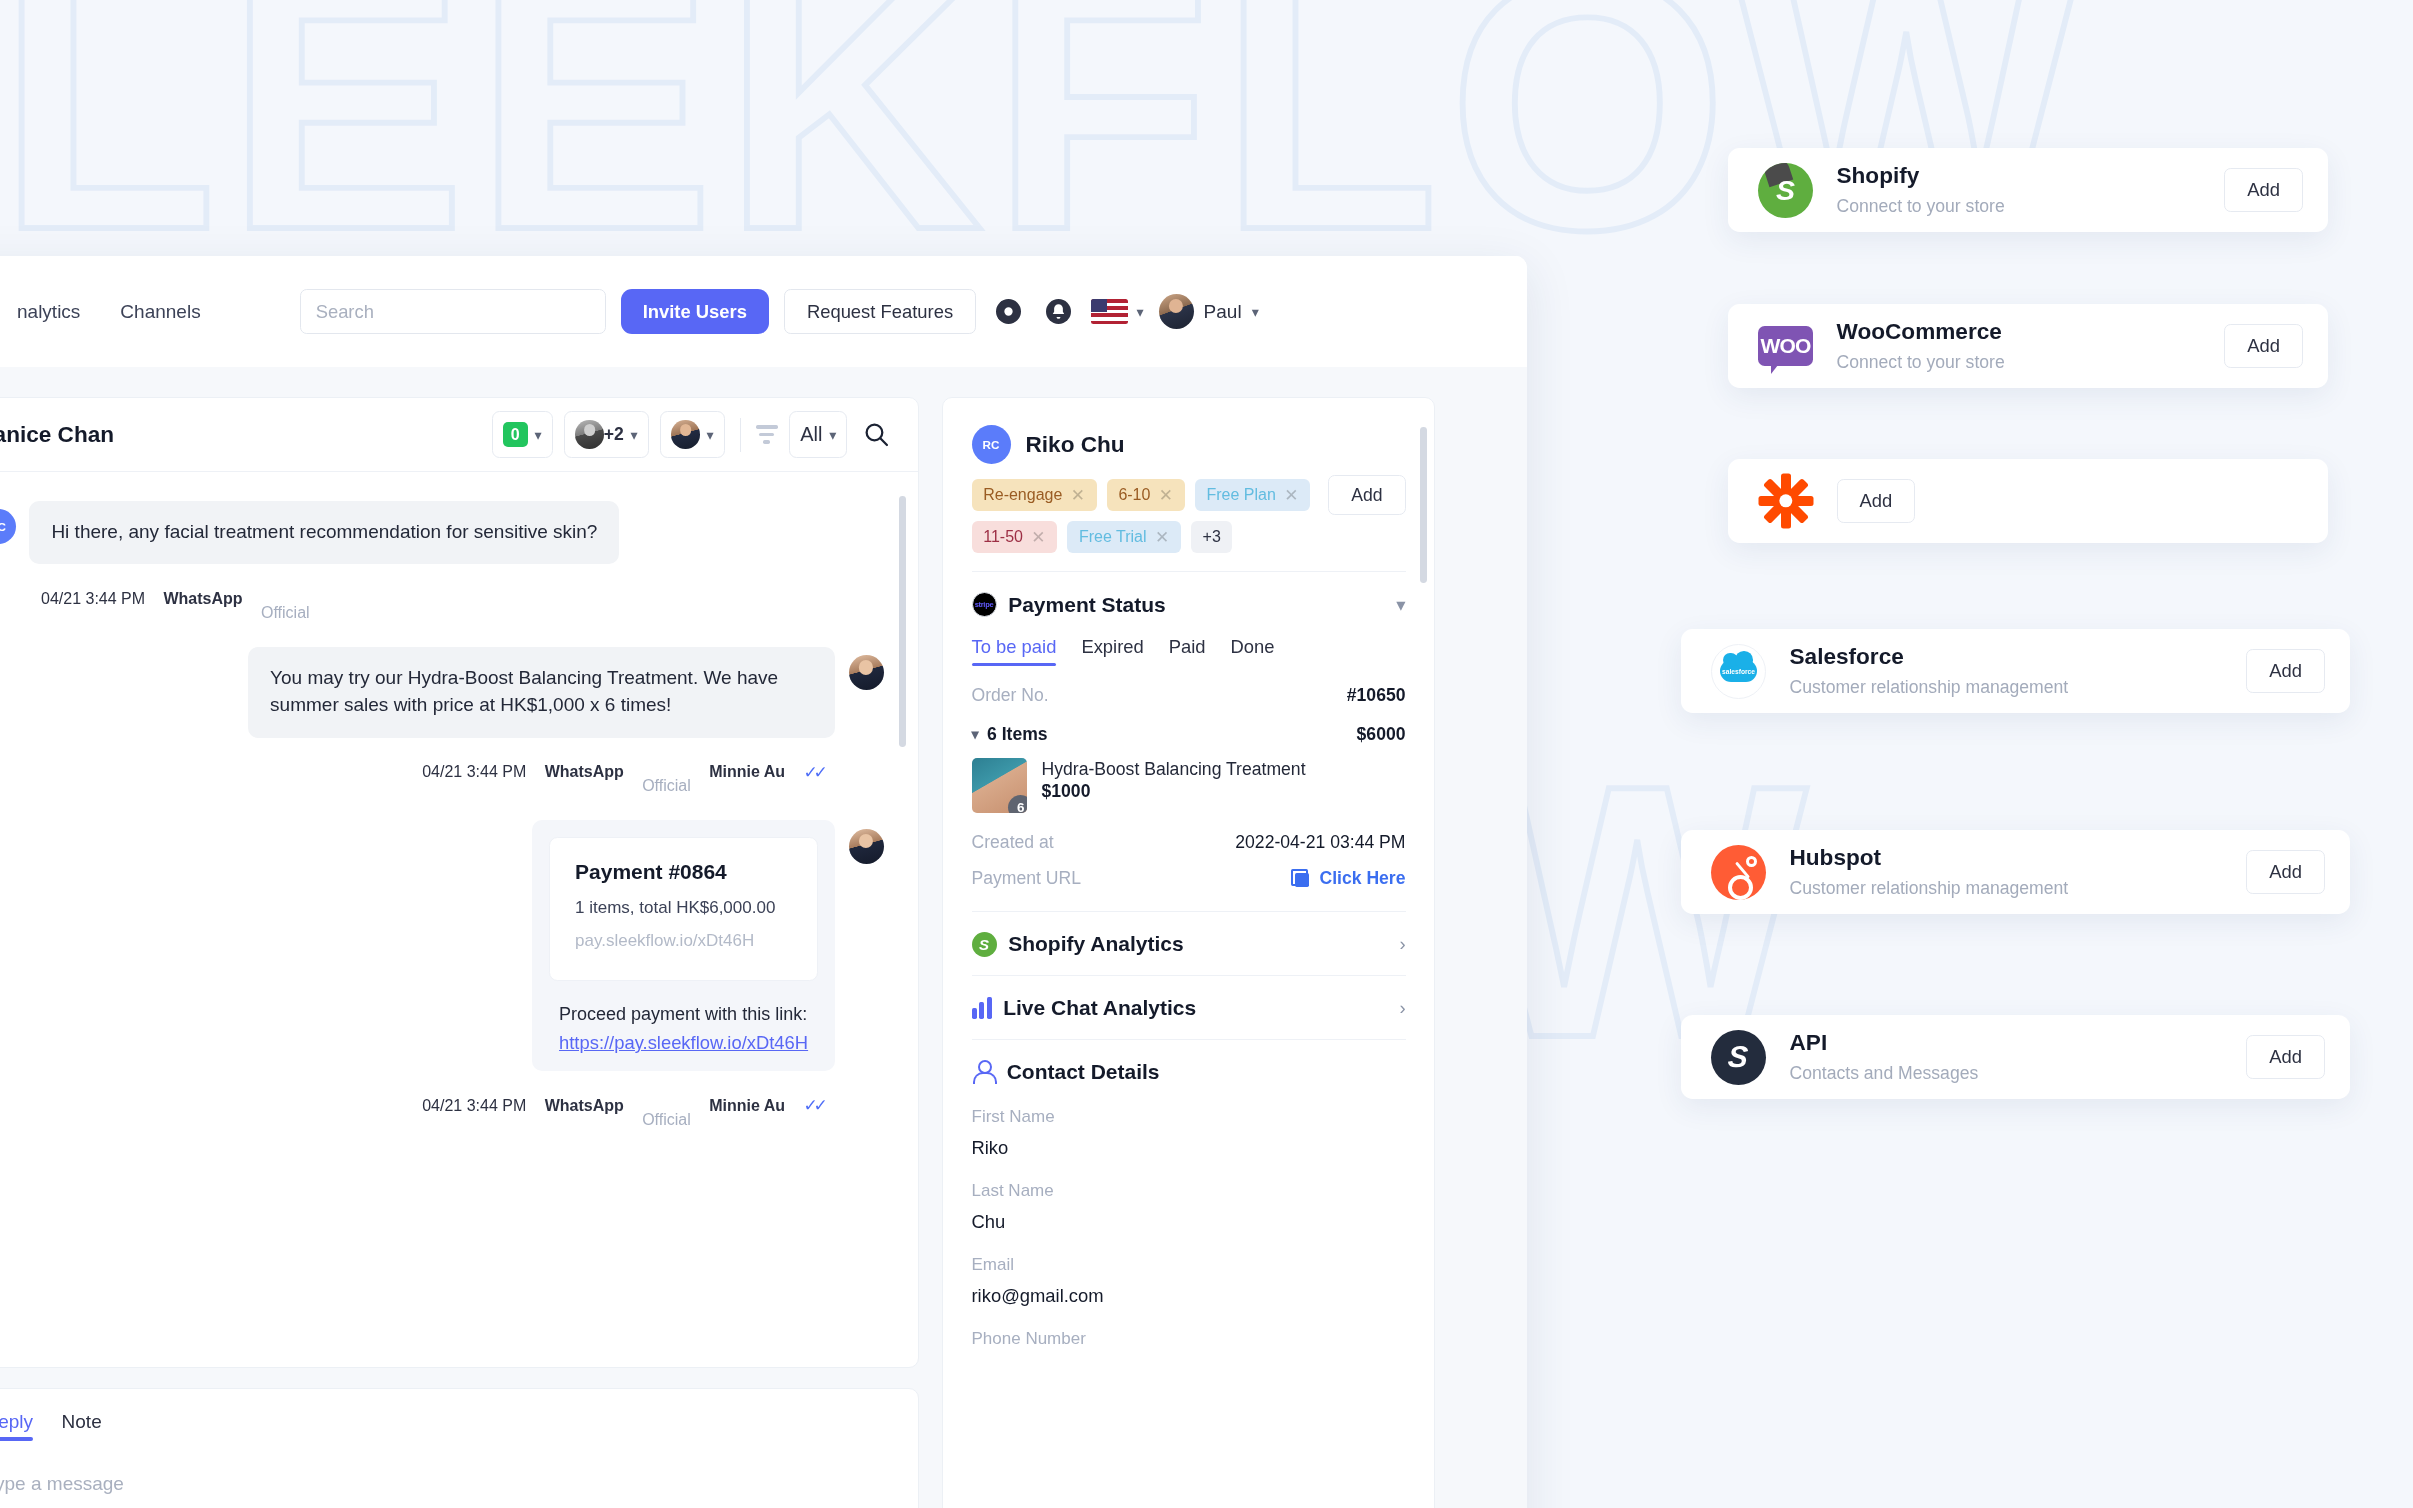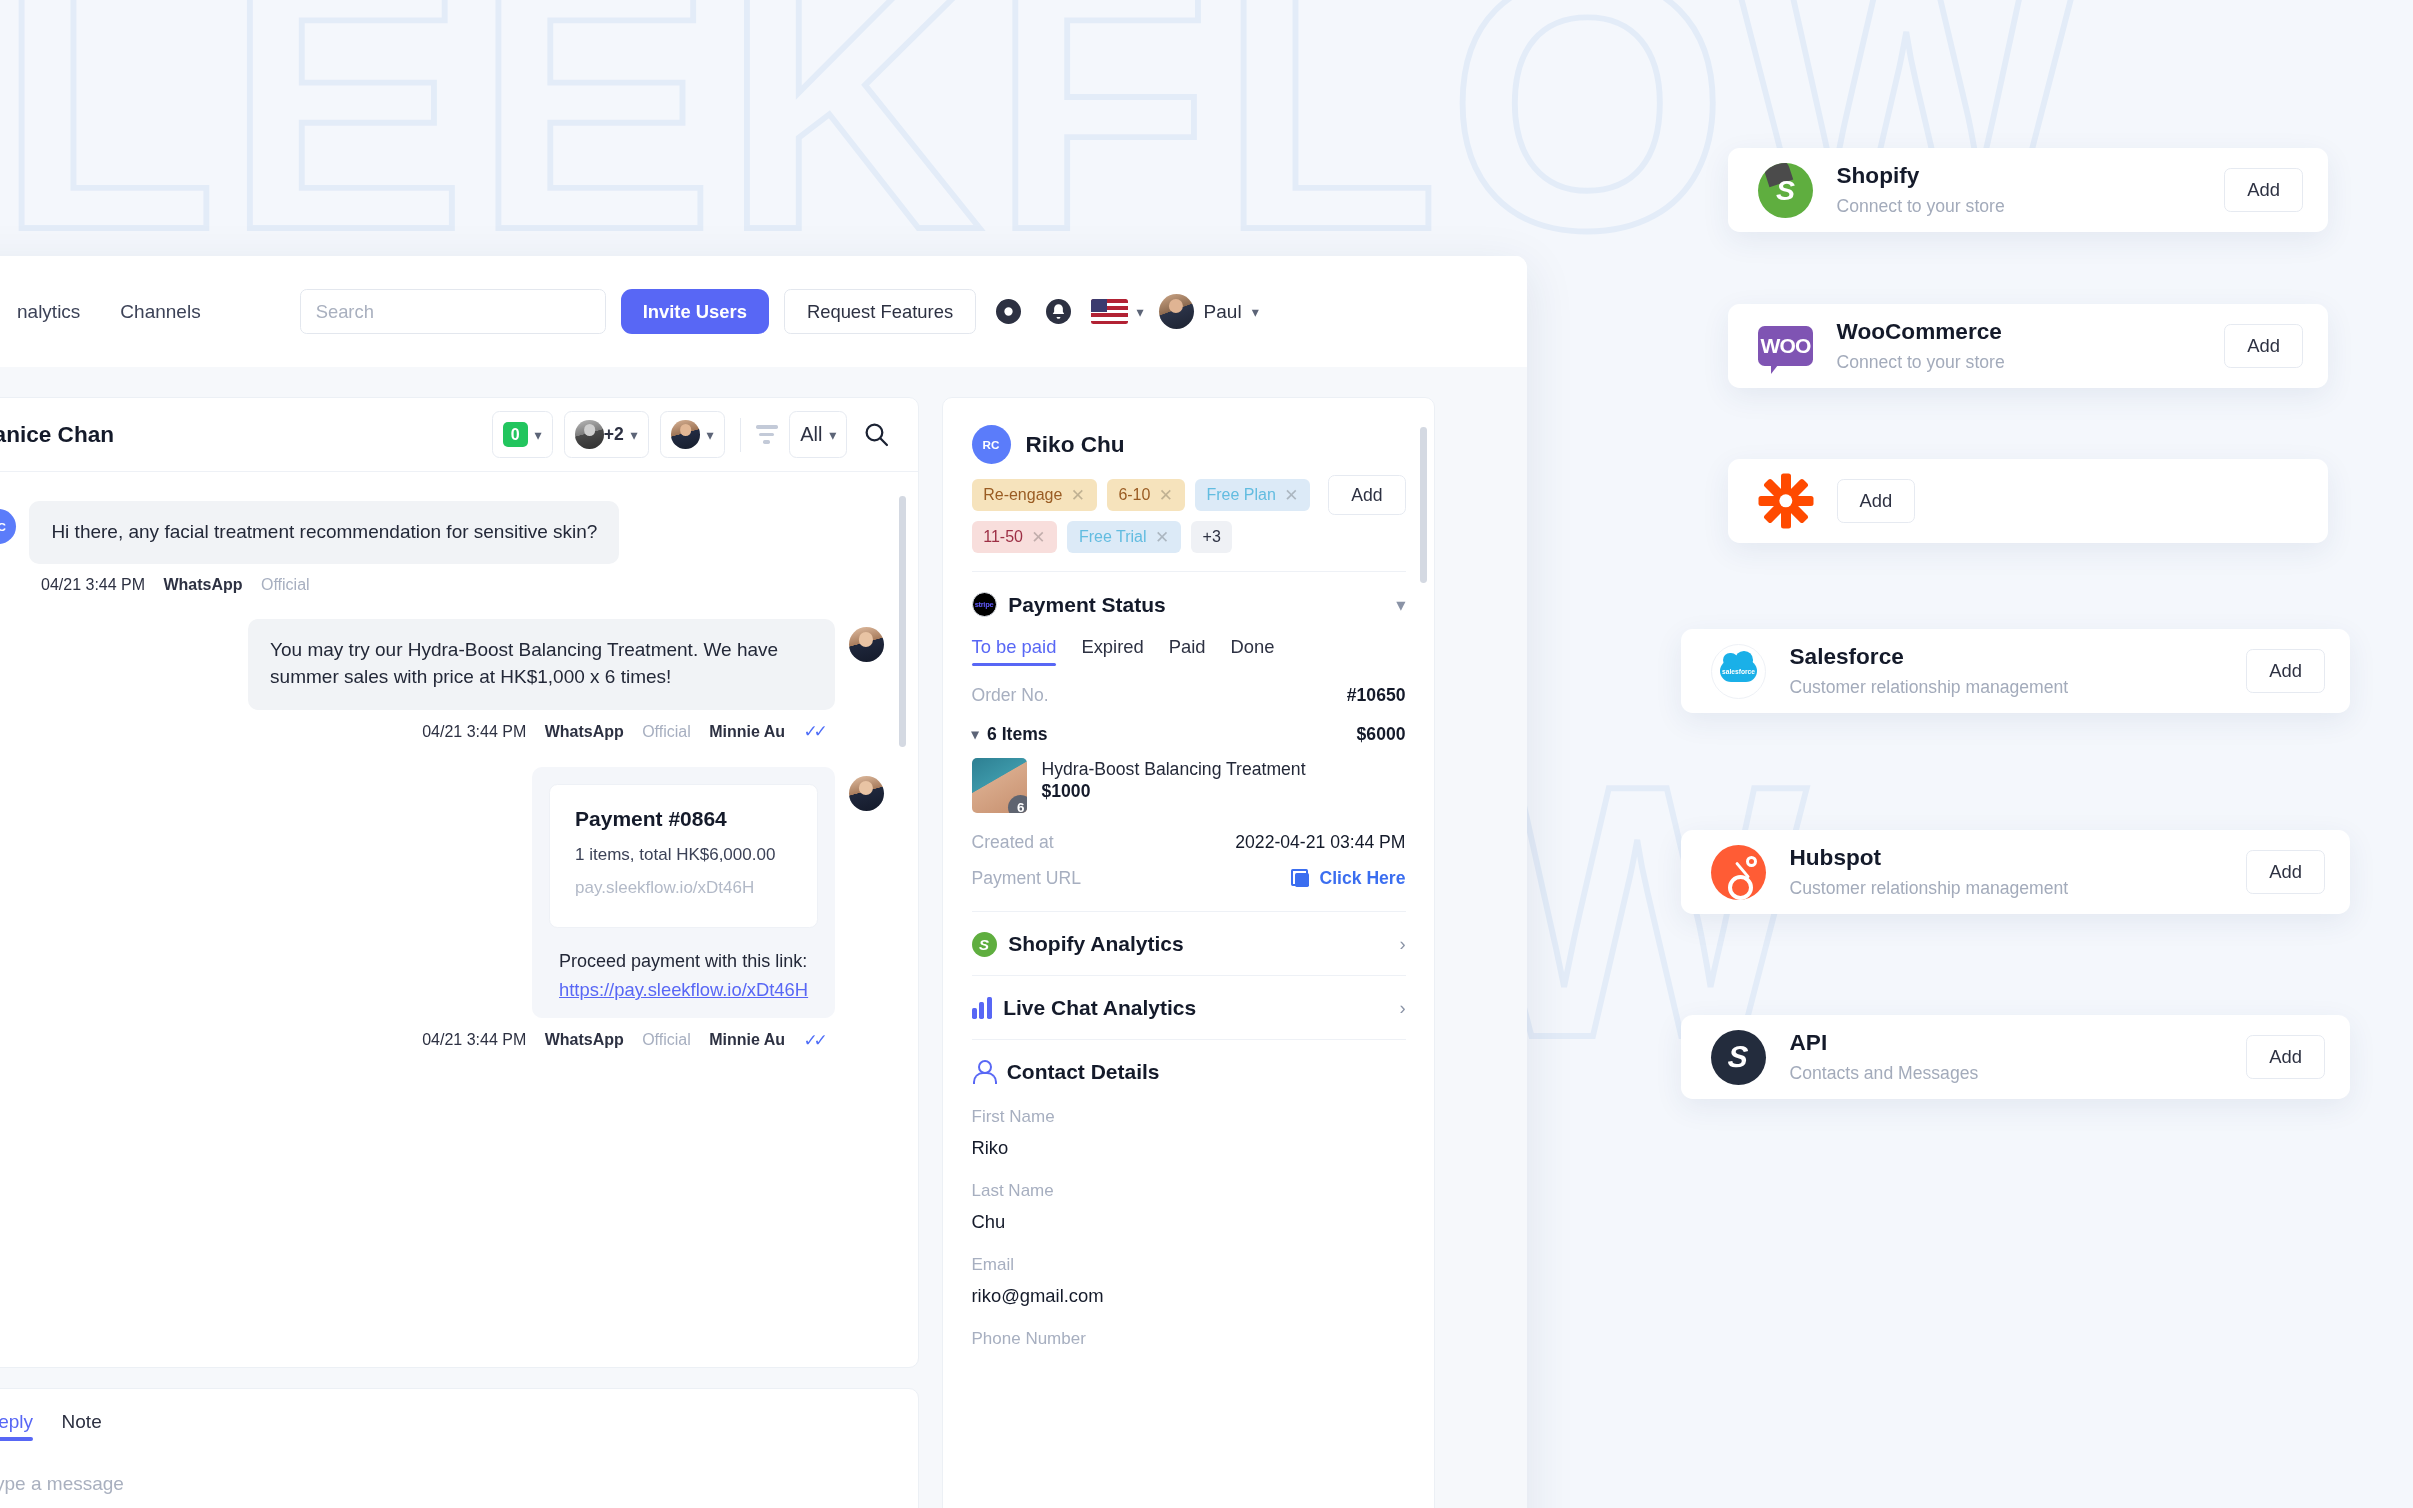--- a/index.html
+++ b/index.html
@@ -195,21 +195,21 @@
     border-radius:50%; background:#e9c4a4; transform:translateX(-50%); }
   .bubble {
     background: #f1f3f6; border-radius: 10px;
     padding: 18.4px 22px; max-width: 670px;
     font-size: 19px; line-height: 1.42; color: #232838;
   }
   .meta {
     font-size: 16px; color: #2d3142; display: flex; gap: 18.4px; align-items: center;
     margin-top: 11.7px;
   }
-  .meta .dim { color: #a7afc0; }
+  .meta .dim { color: #a7afc0; margin-top: 28px; }
   .meta .bold { font-weight: 700; }
   .meta.right { justify-content: flex-end; padding-right: 60px; }
   .meta.left { padding-left: 60px; }
   .ticks { color: #4f6ef7; font-size: 17px; letter-spacing: -4.2px; }
 
   .pay-bubble {
     background: #f4f6fa; border-radius: 10px; padding: 17px;
     max-width: 737px;
   }
   .pay-card {

